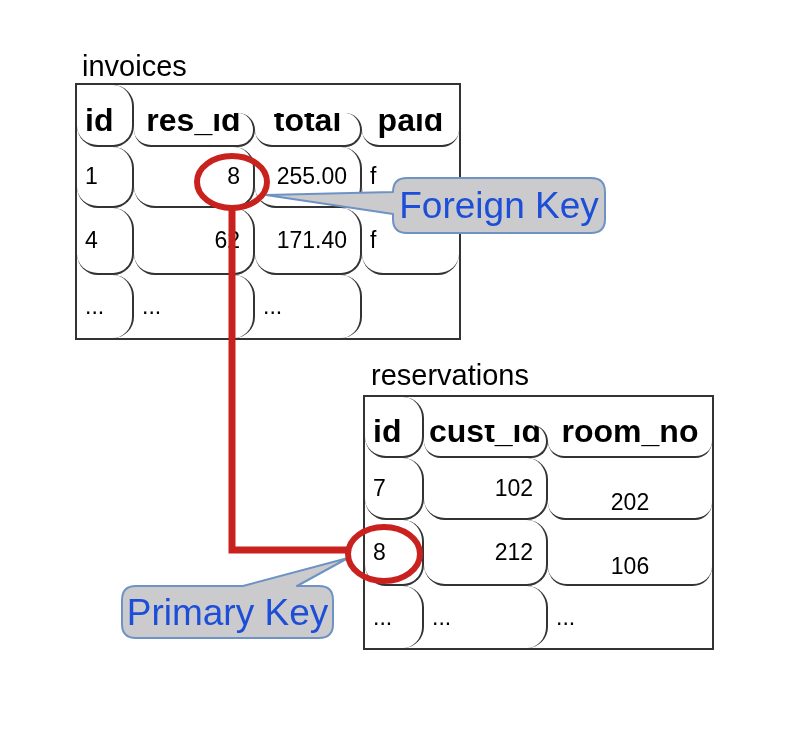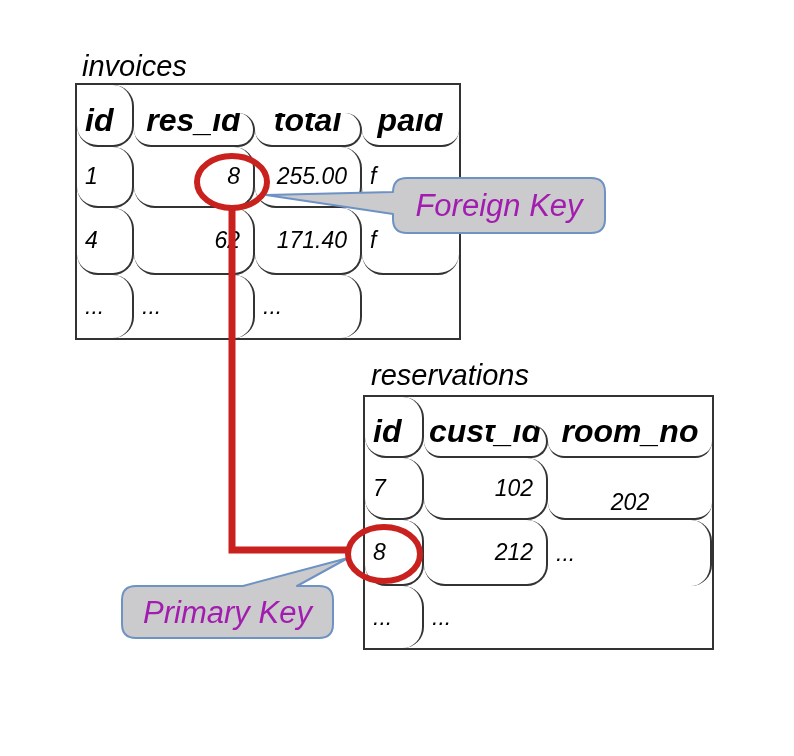--- a/index.html
+++ b/index.html
@@ -11,21 +11,20 @@
   * { margin: 0; padding: 0; box-sizing: border-box; }
   html, body { background: #ffffff; }
   #canvas {
     position: relative;
     width: 794px;
     height: 756px;
     background: #ffffff;
     font-family: "Liberation Sans", sans-serif;
     color: #000000;
     overflow: hidden;
-    font-style: italic;
   }
   .tbl-label {
     position: absolute;
     font-size: 29px;
     line-height: 1;
     color: #000000;
     white-space: nowrap;
     z-index: 1;
   }
   .tbl {
@@ -70,23 +69,23 @@
     left: 0; top: 0;
     width: 794px; height: 756px;
     z-index: 2;
     pointer-events: none;
   }
   .callout-label {
     position: absolute;
     display: flex;
     align-items: center;
     justify-content: center;
-    font-size: 31px;
+    font-size: 37px;
     line-height: 1;
-    color: #a21caf;
+    color: #1d4ed8;
     z-index: 3;
     pointer-events: none;
     white-space: nowrap;
   }
   #foreign-key-label { left: 393px; top: 178px; width: 212px; height: 55px; }
   #primary-key-label { left: 122px; top: 586px; width: 211px; height: 52px; }
 </style>
 </head>
 <body>
 
@@ -122,20 +121,21 @@
     <div class="cell hcell al">id</div>
     <div class="cell hcell ac">cust_id</div>
     <div class="cell hcell ac last-col">room_no</div>
 
     <div class="cell al">7</div>
     <div class="cell ar">102</div>
     <div class="cell ac last-col">202</div>
 
     <div class="cell al">8</div>
     <div class="cell ar">212</div>
+    <div class="cell ac last-col">106</div>
 
     <div class="cell al last-row">...</div>
     <div class="cell al last-row">...</div>
     <div class="cell al last-row last-col">...</div>
   </div>
 
   <svg id="annotation-svg" viewBox="0 0 794 756" xmlns="http://www.w3.org/2000/svg">
 
     <path d="M407 178 H591 Q605 178 605 192 V219 Q605 233 591 233 H407 Q393 233 393 219 V214 L266 195 L393 192 Q393 178 407 178 Z" style="fill:var(--callout-fill); stroke:var(--callout-border); stroke-width:2; stroke-linejoin:round;"></path>
 

